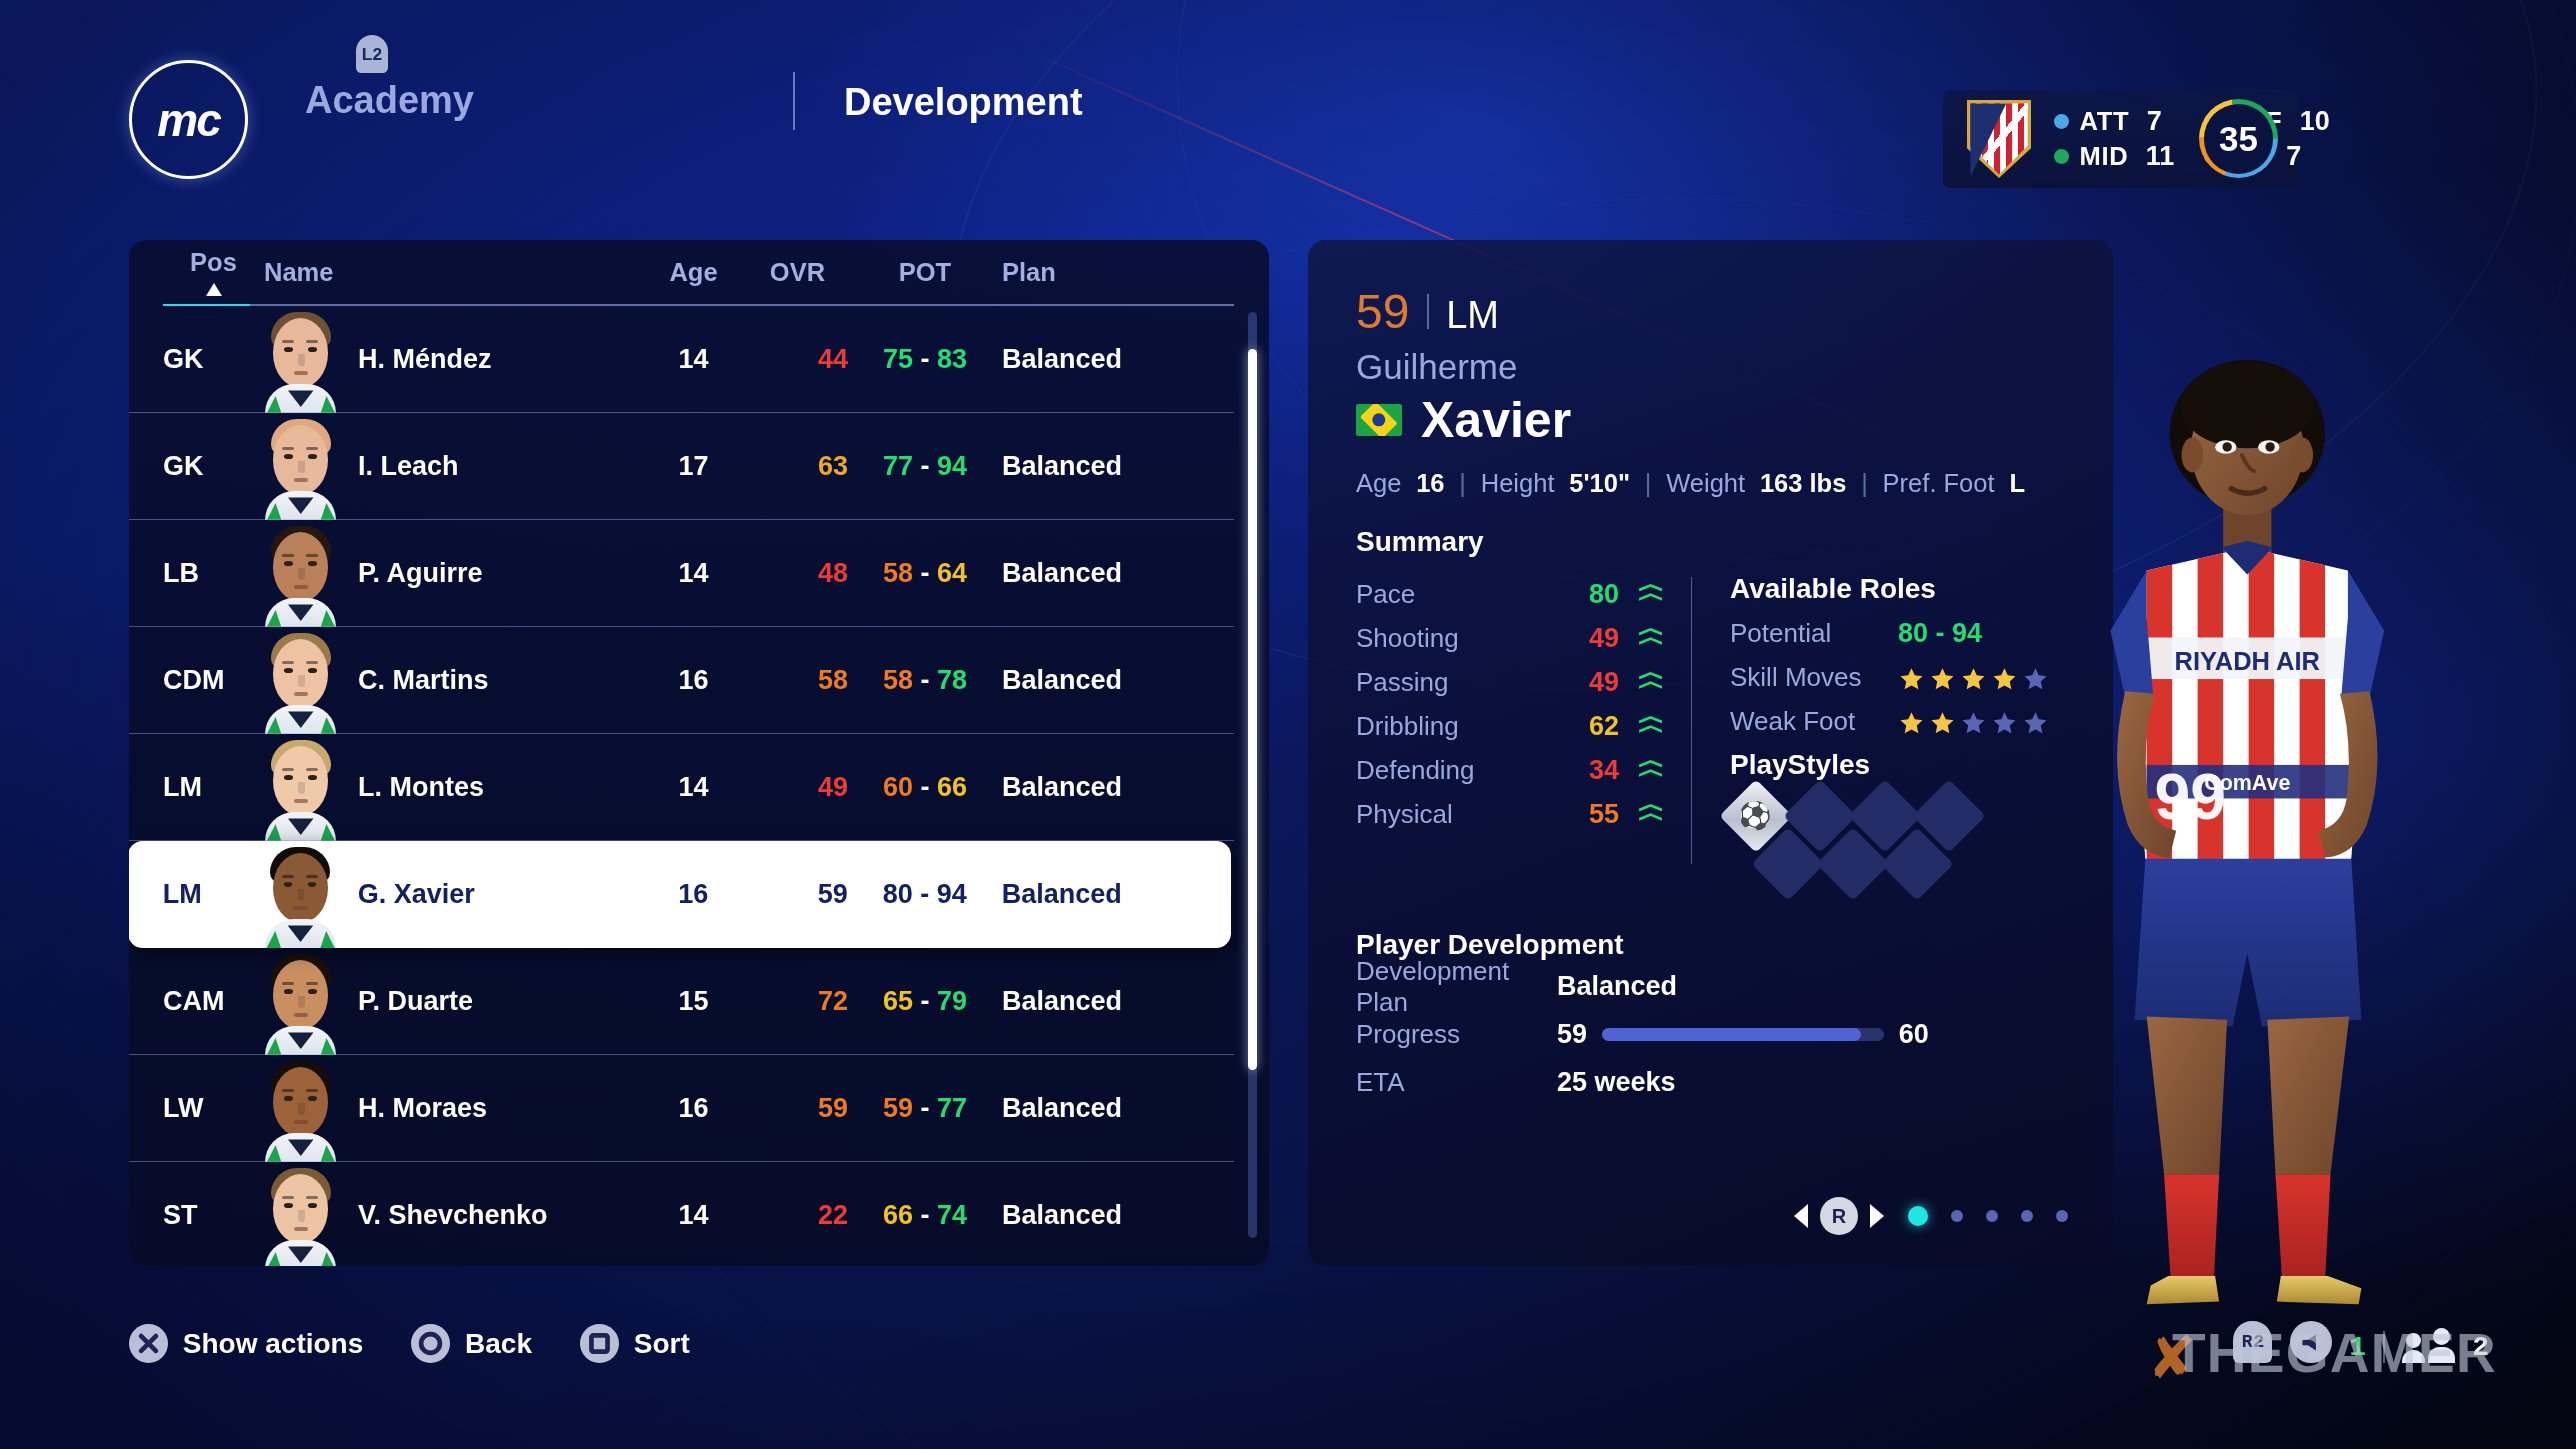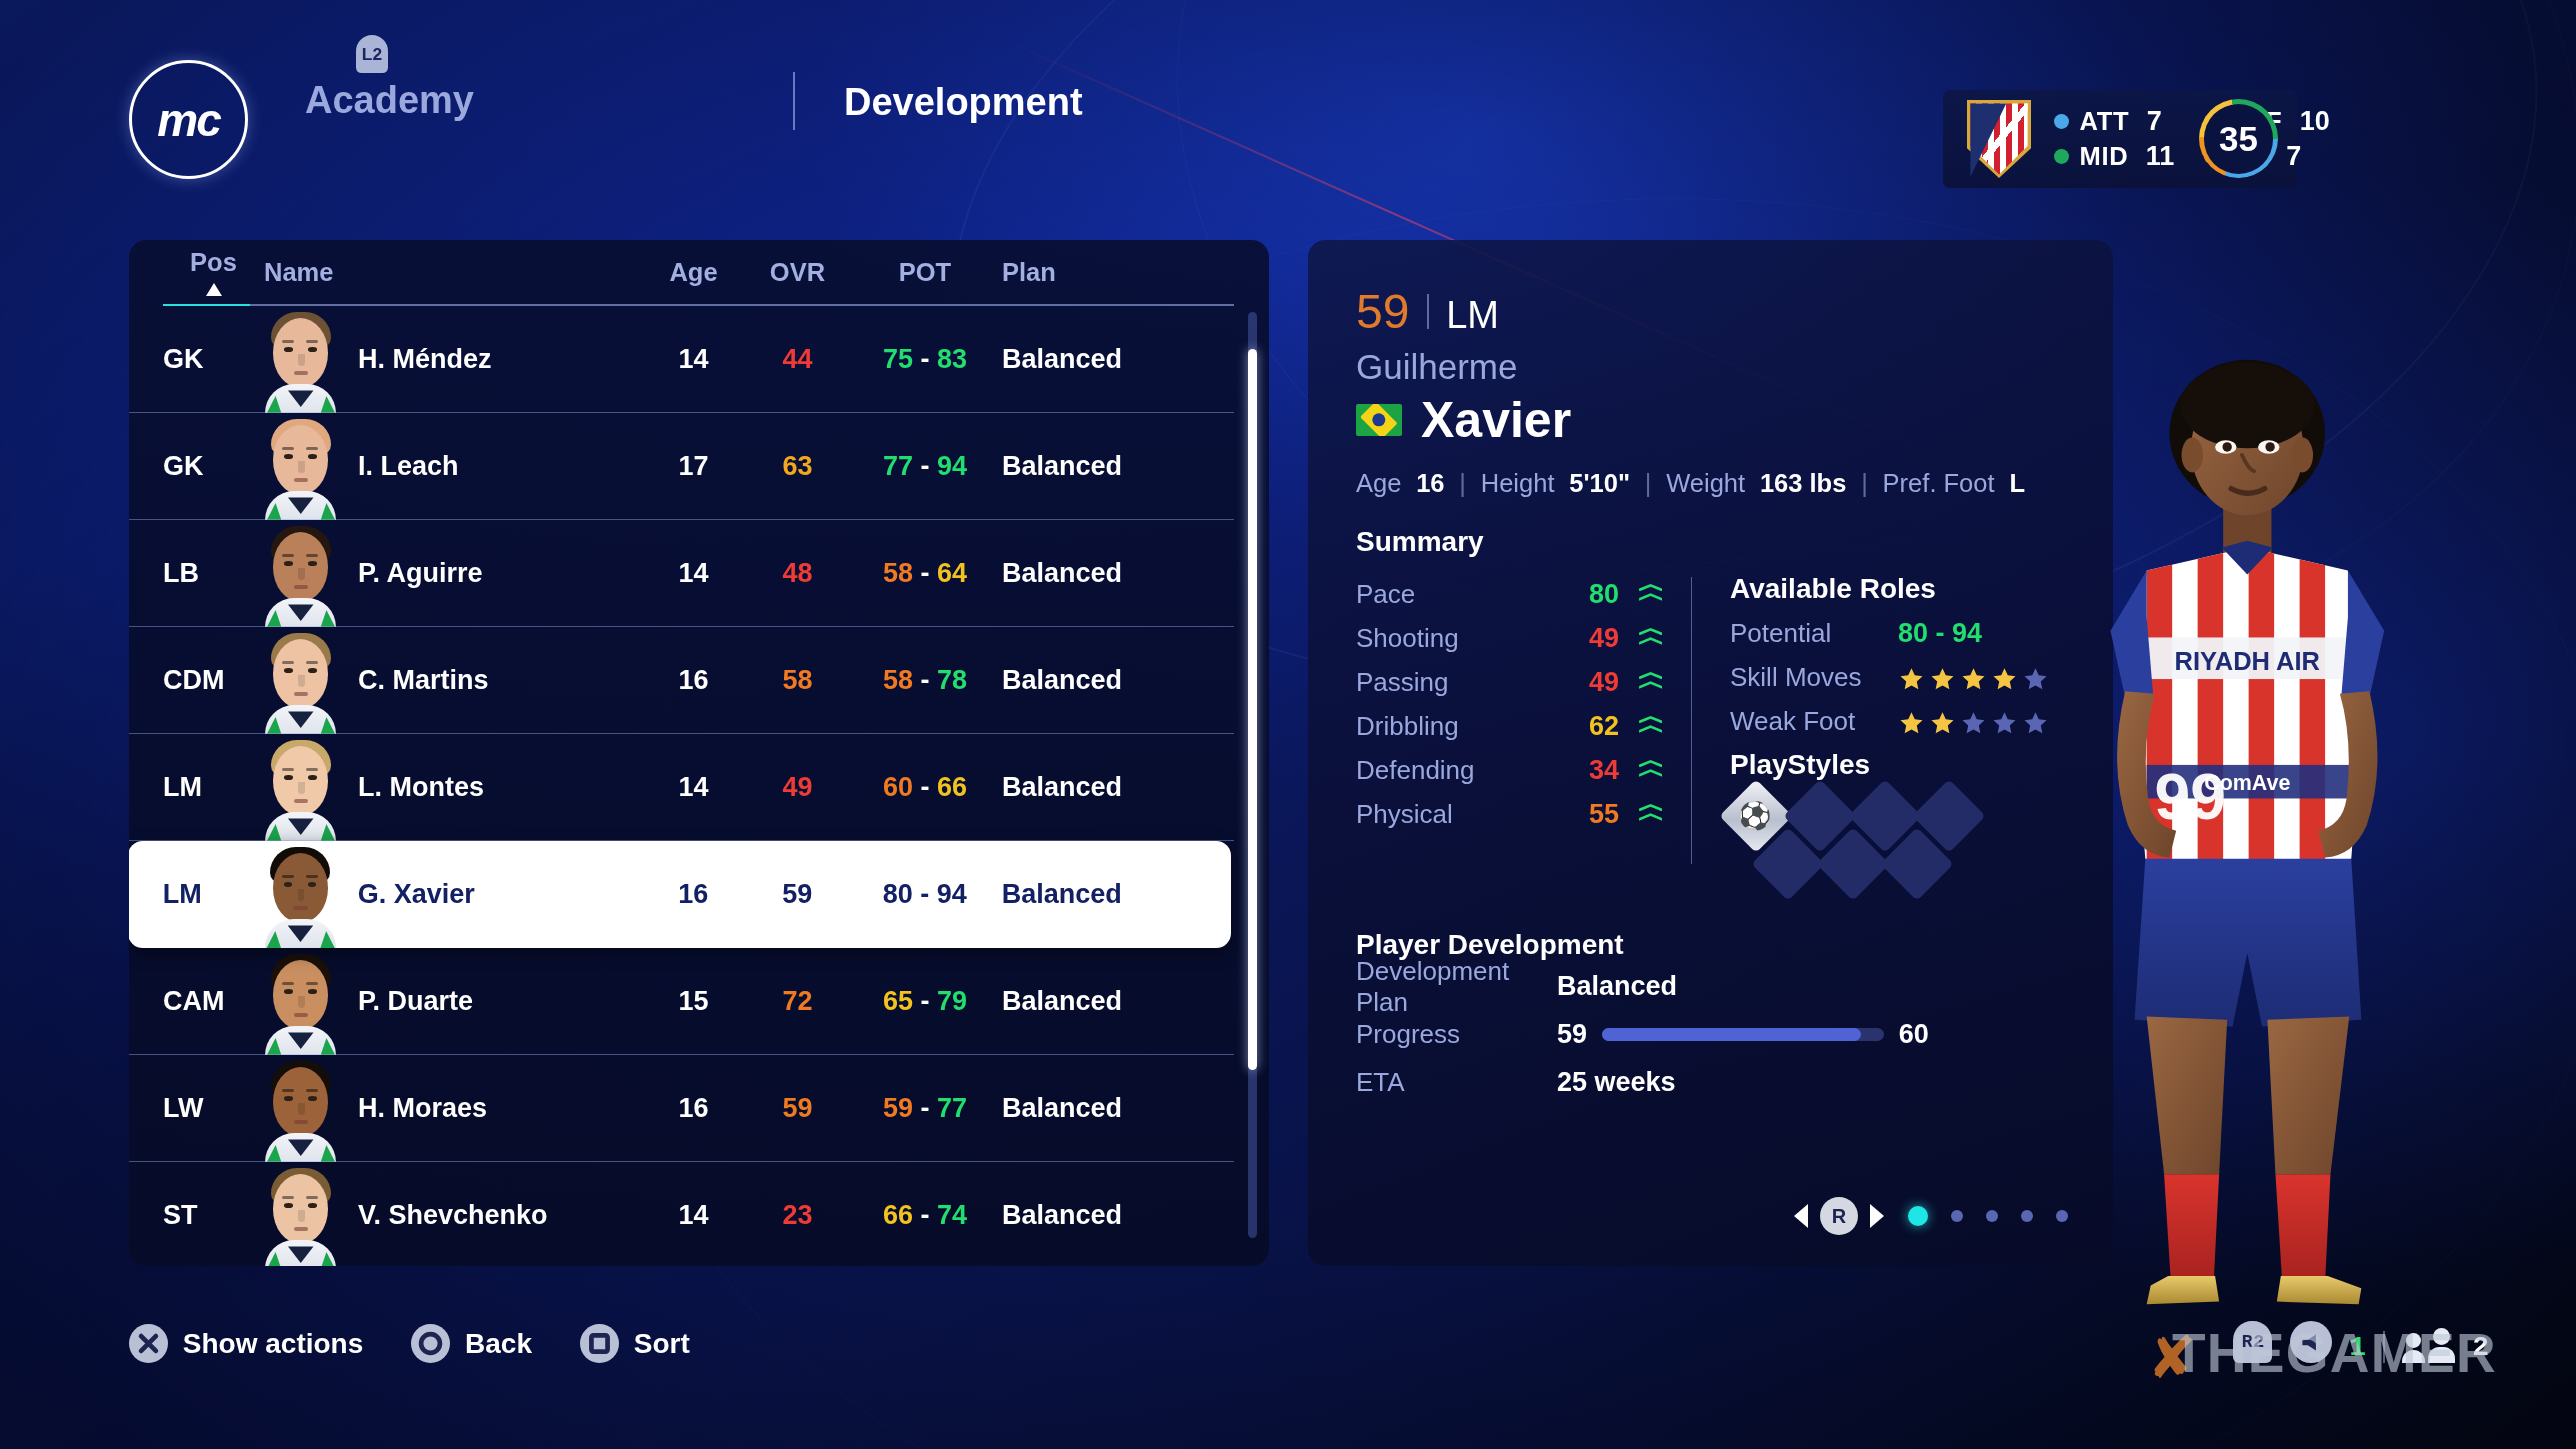--- a/index.html
+++ b/index.html
@@ -140,21 +140,21 @@
   }
   .row::after {
     content: ""; position: absolute; left: 0; right: 0; bottom: 0;
     height: 1.3px; background: rgba(150,170,235,0.45);
   }
   .row.last::after { display: none; }
   .c-pos  { width: 101px; }
   .c-face { width: 74px; height: 101px; position: relative; overflow: visible; flex: none; }
   .c-name { width: 302px; padding-left: 20px; }
   .c-age  { width: 107px; text-align: center; }
-  .c-ovr  { width: 101px; text-align: center; }
+  .c-ovr  { width: 101px; text-align: right; }
   .c-pot  { width: 154px; text-align: center; white-space: nowrap; }
   .c-plan { width: 201px; }
 
   
   .row.selected {
     background: #ffffff; border-radius: 14.8px; color: #132063;
     margin-right: 38px; margin-left: -1.3px; padding-left: 35px;
     box-shadow: 0 5.4px 17.4px rgba(0,0,0,0.4);
     z-index: 3;
   }
@@ -597,21 +597,21 @@
               <div class="nose"></div>
               <div class="mouth"></div>
               <div class="body"></div>
               <div class="trim-l"></div>
               <div class="trim-r"></div>
               <div class="collar"></div>
             </div>
           </div>
           <div class="c-name">V. Shevchenko</div>
           <div class="c-age">14</div>
-          <div class="c-ovr val" style="color:#ef3b35">23</div>
+          <div class="c-ovr val" style="color:#ef3b35">22</div>
           <div class="c-pot"><span class="val" style="color:#f2c21e">66</span><span class="val" style="color:#ffffff"> - </span><span class="val" style="color:#21de6f">74</span></div>
           <div class="c-plan">Balanced</div>
         </div>
       </div>
     <div class="scrolltrack">
       <div class="scrollthumb"></div>
     </div>
   </div>
 
   <div class="detail">

